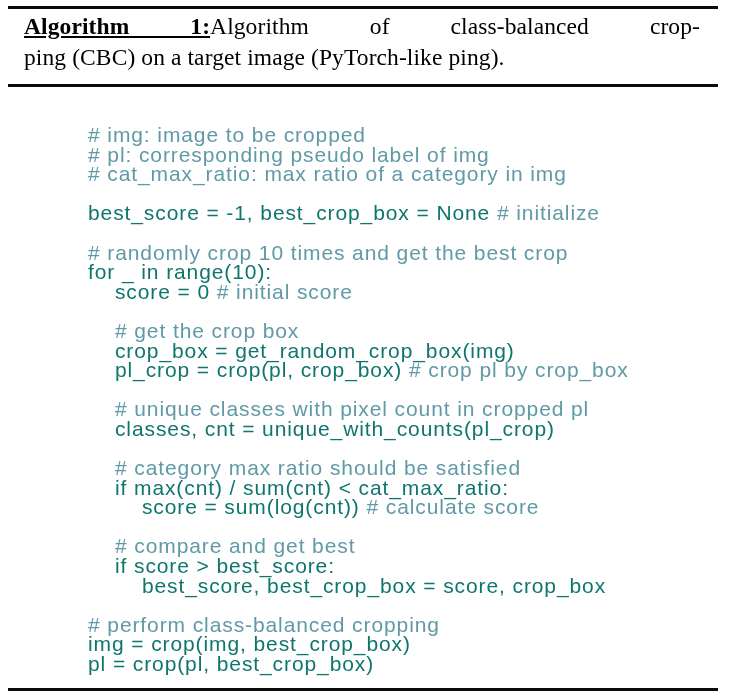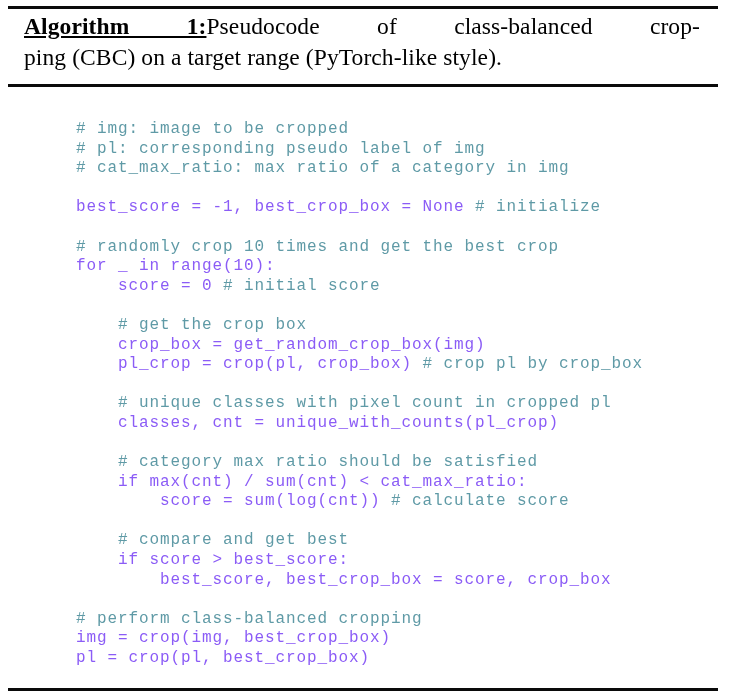--- a/index.html
+++ b/index.html
@@ -61,49 +61,49 @@
     text-align-last: justify;
     white-space: normal;
   }
   #caption .caption-line.last {
     text-align-last: left;
   }
 
   
   #code-block {
     position: absolute;
-    left: 76px;
+    left: 88px;
     top: 104px;
     width: 636px;
-    font-family: Liberation Mono, monospace;
-    font-size: 16px;
+    font-family: Liberation Sans, sans-serif;
+    font-size: 21px;
     line-height: 19.6px;
     letter-spacing: 0.9px;
     white-space: pre;
     color: #111111;
   }
   #code-block .code-line {
     display: block;
     height: 19.6px;
     white-space: pre;
   }
   #code-block .tok-comment { color: #5f9aa6; }
-  #code-block .tok-code    { color: #8b5cf6; }
+  #code-block .tok-code    { color: #0f766e; }
   #code-block .code-line.blank { color: transparent; }
 </style>
 </head>
 <body>
 
 <div id="algorithm-figure">
 
   <div class="rule rule-top"></div>
 
   <div id="caption">
-    <span class="caption-line"><span class="caption-label">Algorithm 1:</span><span>Pseudocode of class-balanced crop-</span></span>
-    <span class="caption-line last">ping (CBC) on a target range (PyTorch-like style).</span>
+    <span class="caption-line"><span class="caption-label">Algorithm 1:</span><span>Algorithm of class-balanced crop-</span></span>
+    <span class="caption-line last">ping (CBC) on a target image (PyTorch-like ping).</span>
   </div>
 
   <div class="rule rule-middle"></div>
 
   <pre id="code-block"><span class="code-line"><span class="tok-comment"># img: image to be cropped</span></span><span class="code-line"><span class="tok-comment"># pl: corresponding pseudo label of img</span></span><span class="code-line"><span class="tok-comment"># cat_max_ratio: max ratio of a category in img</span></span><span class="code-line blank">&nbsp;</span><span class="code-line"><span class="tok-code">best_score = -1, best_crop_box = None</span><span class="tok-comment"> # initialize</span></span><span class="code-line blank">&nbsp;</span><span class="code-line"><span class="tok-comment"># randomly crop 10 times and get the best crop</span></span><span class="code-line"><span class="tok-code">for _ in range(10):</span></span><span class="code-line"><span class="tok-code">    </span><span class="tok-code">score = 0</span><span class="tok-comment"> # initial score</span></span><span class="code-line blank">&nbsp;</span><span class="code-line"><span class="tok-code">    </span><span class="tok-comment"># get the crop box</span></span><span class="code-line"><span class="tok-code">    </span><span class="tok-code">crop_box = get_random_crop_box(img)</span></span><span class="code-line"><span class="tok-code">    </span><span class="tok-code">pl_crop = crop(pl, crop_box)</span><span class="tok-comment"> # crop pl by crop_box</span></span><span class="code-line blank">&nbsp;</span><span class="code-line"><span class="tok-code">    </span><span class="tok-comment"># unique classes with pixel count in cropped pl</span></span><span class="code-line"><span class="tok-code">    </span><span class="tok-code">classes, cnt = unique_with_counts(pl_crop)</span></span><span class="code-line blank">&nbsp;</span><span class="code-line"><span class="tok-code">    </span><span class="tok-comment"># category max ratio should be satisfied</span></span><span class="code-line"><span class="tok-code">    </span><span class="tok-code">if max(cnt) / sum(cnt) &lt; cat_max_ratio:</span></span><span class="code-line"><span class="tok-code">        </span><span class="tok-code">score = sum(log(cnt))</span><span class="tok-comment"> # calculate score</span></span><span class="code-line blank">&nbsp;</span><span class="code-line"><span class="tok-code">    </span><span class="tok-comment"># compare and get best</span></span><span class="code-line"><span class="tok-code">    </span><span class="tok-code">if score &gt; best_score:</span></span><span class="code-line"><span class="tok-code">        </span><span class="tok-code">best_score, best_crop_box = score, crop_box</span></span><span class="code-line blank">&nbsp;</span><span class="code-line"><span class="tok-comment"># perform class-balanced cropping</span></span><span class="code-line"><span class="tok-code">img = crop(img, best_crop_box)</span></span><span class="code-line"><span class="tok-code">pl = crop(pl, best_crop_box)</span></span></pre>
 
   <div class="rule rule-bottom"></div>
 
 </div>
 

